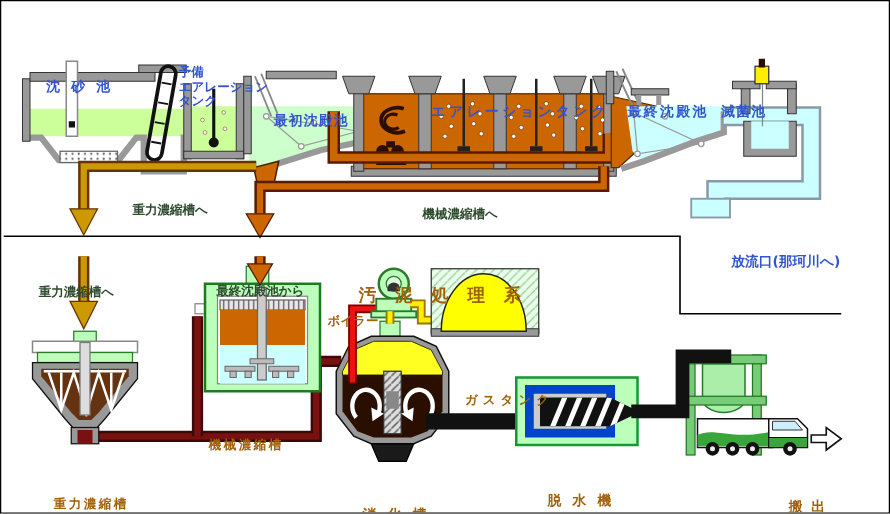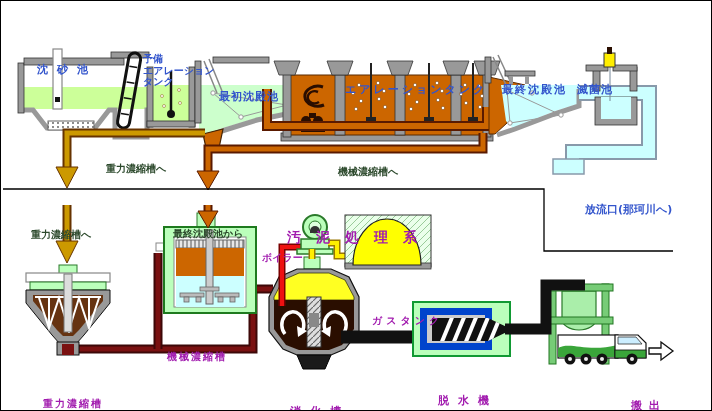--- a/index.html
+++ b/index.html
@@ -1,21 +1,21 @@
 <!DOCTYPE html>
 <html><head>
 <meta charset="utf-8">
 <style>
   html,body{margin:0;padding:0;background:#fff;}
   .canvas{position:relative;width:710px;height:409px;border:1px solid #000;background:#fff;overflow:hidden;
           font-family:"DejaVu Sans",sans-serif;}
   svg{position:absolute;left:0;top:0;}
   .lbl{position:absolute;font-weight:bold;font-size:11px;white-space:nowrap;line-height:1.15;margin-top:38px;}
   .blue{color:#3355cc;}
-  .green{color:#a21caf;}
+  .green{color:#a16207;}
   .dgreen{color:#2d4a2d;}
   .wbg{background:#fff;padding:0 19px;}
   .s10{font-size:10px;}
   .s9{font-size:10px;}
   .s14{font-size:14px;}
 </style>
 </head>
 <body>
 
 <div class="canvas">

